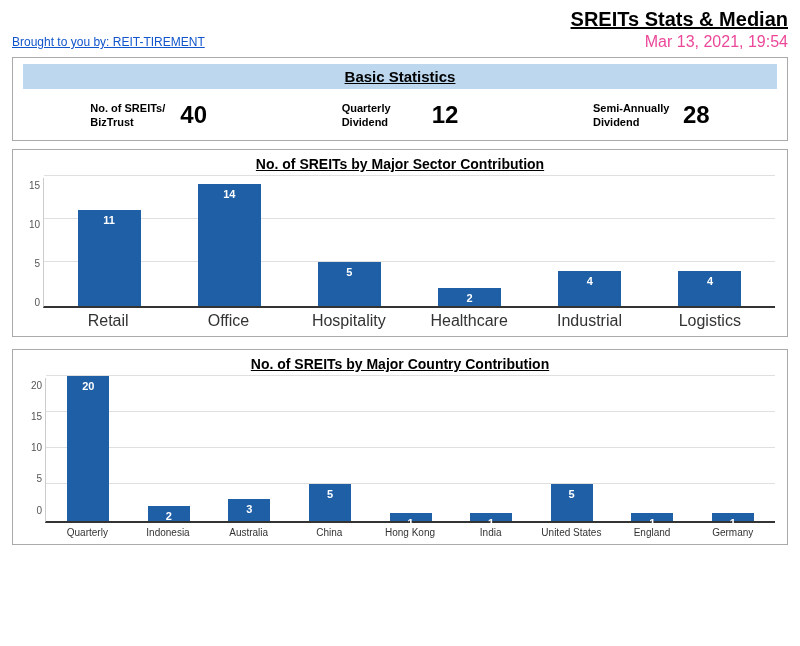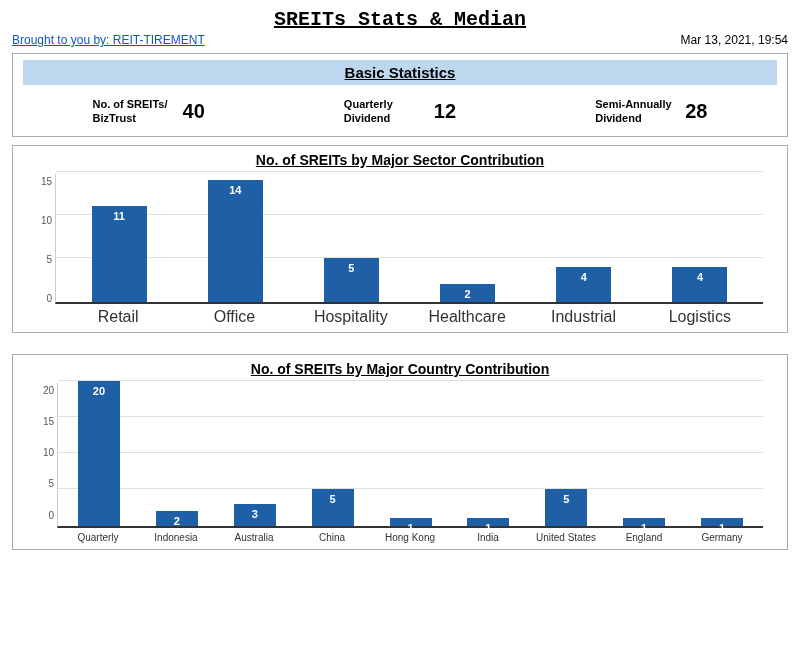--- a/index.html
+++ b/index.html
@@ -8,42 +8,41 @@
       height: 646px;
       background: #fff;
       font-family: Arial, sans-serif;
       overflow: hidden;
     }
     .page-container {
       width: 800px;
       padding: 8px 12px;
     }
     .main-title {
-      text-align: center;
+      text-align: right;
       font-size: 20px;
       font-weight: bold;
       text-decoration: underline;
       margin-bottom: 2px;
-      font-family: Liberation Mono, monospace;
     }
     .header-row {
       display: flex;
       justify-content: space-between;
       align-items: center;
       margin-bottom: 6px;
     }
     .attribution {
       color: #1155cc;
       text-decoration: underline;
       font-size: 12px;
       cursor: pointer;
     }
     .timestamp {
-      font-size: 12px;
-      color: #000000;
+      font-size: 16px;
+      color: #ec4899;
     }
     .basic-stats-box {
       border: 1px solid #aaa;
       padding: 6px 10px;
       margin-bottom: 8px;
     }
     .basic-stats-title {
       text-align: center;
       font-weight: bold;
       font-size: 15px;
@@ -64,27 +63,27 @@
       gap: 10px;
       justify-content: space-between;
     }
     .stat-label {
       font-size: 11px;
       font-weight: bold;
       max-width: 80px;
       line-height: 1.3;
     }
     .stat-value {
-      font-size: 20px;
+      font-size: 24px;
       font-weight: bold;
     }
     .chart-section {
       border: 1px solid #aaa;
-      padding: 6px 24px;
-      margin-bottom: 21px;
+      padding: 6px 12px;
+      margin-bottom: 12px;
     }
     .chart-title {
       text-align: center;
       font-weight: bold;
       font-size: 14px;
       text-decoration: underline;
       margin-bottom: 6px;
     }
 
     
@@ -120,21 +119,21 @@
       position: relative;
     }
     .sector-bar-group {
       display: flex;
       flex-direction: column;
       align-items: center;
       flex: 1;
     }
     .sector-bar {
       background: #1f5fa6;
-      width: 55px;
+      width: 63px;
       position: relative;
       display: flex;
       justify-content: center;
     }
     .sector-bar-inner-label {
       font-size: 11px;
       color: #fff;
       font-weight: bold;
       position: absolute;
       top: 4px;

